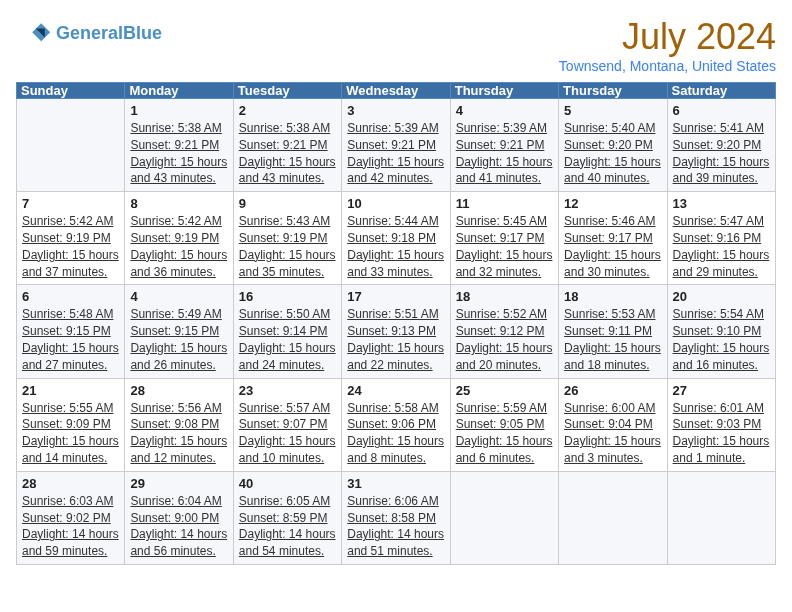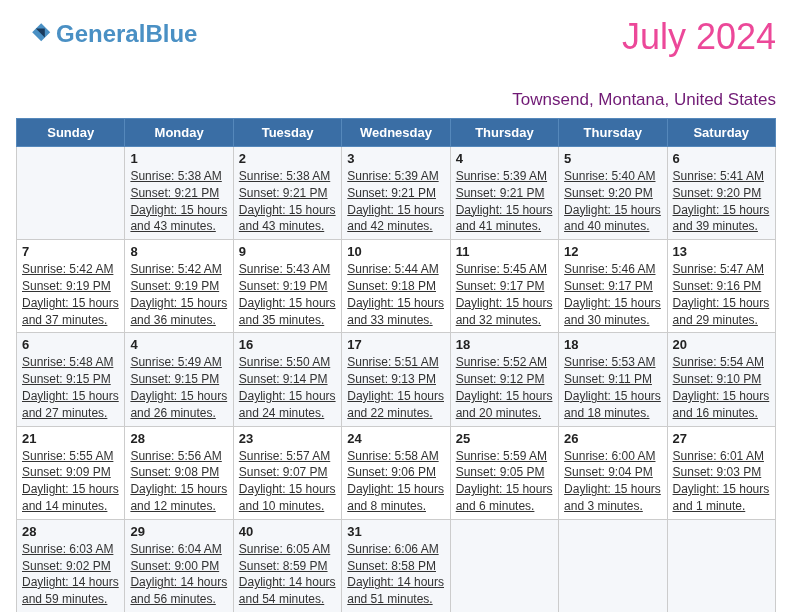--- a/index.html
+++ b/index.html
@@ -14,58 +14,57 @@
       display: flex;
       justify-content: space-between;
       align-items: flex-start;
       margin-bottom: 8px;
     }
     .logo {
       display: flex;
       align-items: center;
     }
     .logo-text {
-      font-size: 24px;
+      font-size: 18px;
       font-weight: bold;
       color: #1a3a5c;
       line-height: 1.1;
     }
     .logo-text span {
       color: #4a90c4;
     }
     .logo-icon {
       width: 36px;
       height: 36px;
       margin-right: 4px;
     }
     .title-area {
       text-align: right;
     }
     .month-title {
       font-size: 36px;
-      color: #ec4899;
+      color: #a16207;
       font-weight: normal;
     }
     .location-title {
-      font-size: 17px;
-      color: #701a75;
-      margin-top: 32px;
+      font-size: 14px;
+      color: #3b82f6;
     }
     .calendar {
       width: 100%;
       border-collapse: collapse;
       border: 1px solid #ccc;
     }
     .calendar th {
       background: #3a6ea5;
       color: #fff;
-      padding: 6px 4px;
+      padding: 0 4px;
       font-size: 13px;
       font-weight: bold;
-      text-align: center;
+      text-align: left;
       border: 1px solid #5588bb;
     }
     .calendar td {
       vertical-align: top;
       padding: 4px 5px;
       border: 1px solid #ccc;
       font-size: 10.5px;
       color: #333;
       width: 14.28%;
       min-height: 80px;

